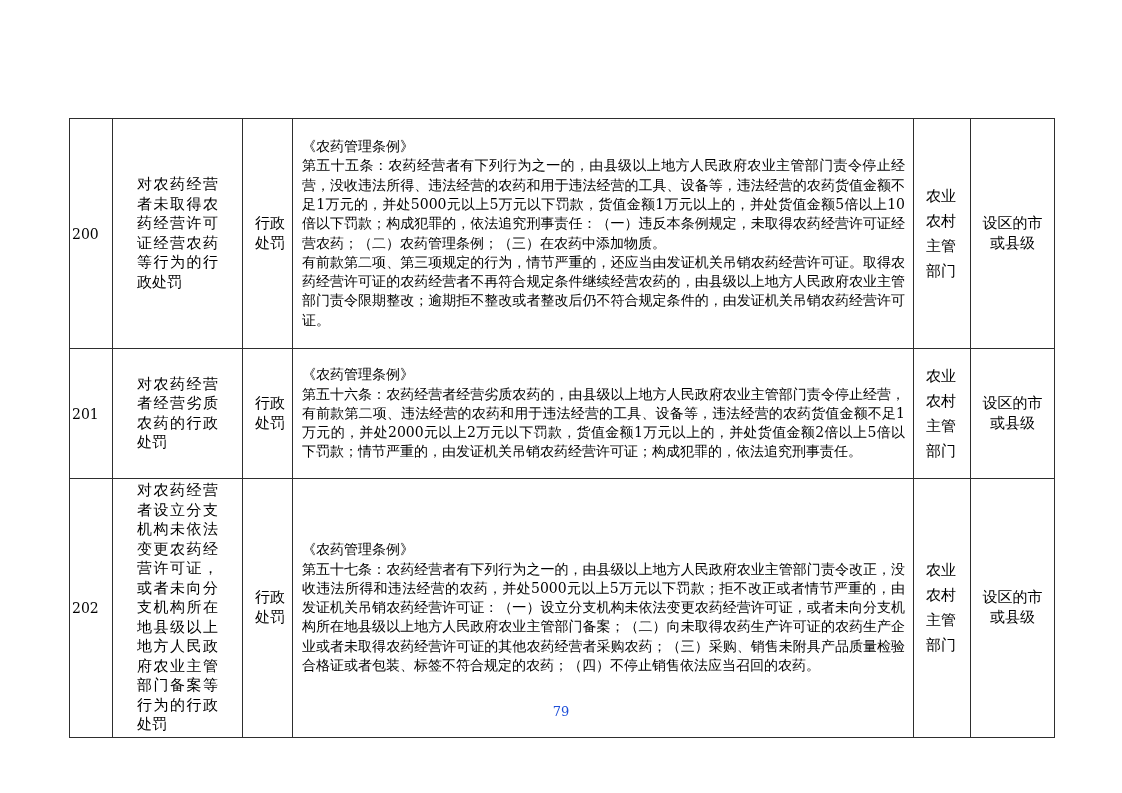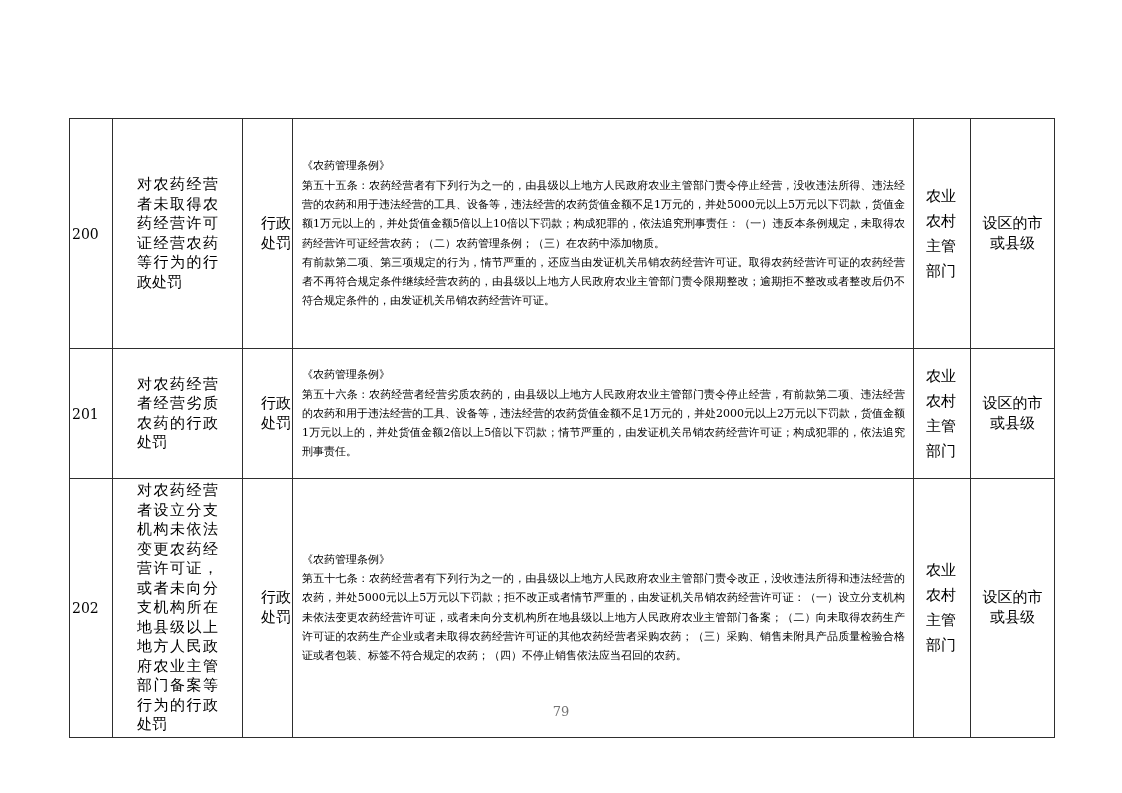--- a/index.html
+++ b/index.html
@@ -35,29 +35,29 @@
     font-size: 14px;
     padding: 17px 2px;
   }
   td.c-item {
     font-size: 15px;
     line-height: 19.5px;
     padding: 2px 24px;
     text-align: justify;
     text-justify: inter-ideograph;
   }
-  td.c-type { padding: 18px; }
+  td.c-type { padding: 12px; }
   td.c-type .type-inner {
     width: 32px;
     margin: 0 auto;
     font-size: 15px;
     line-height: 19.5px;
   }
   td.c-basis {
-    font-size: 11px;
+    font-size: 14px;
     line-height: 19.3px;
     padding: 3px 8px 3px 9px;
   }
   td.c-basis p {
     text-align: justify;
     text-justify: inter-ideograph;
   }
   td.c-dept { padding: 2px; }
   td.c-dept .dept-inner {
     width: 32px;
@@ -73,21 +73,21 @@
     font-size: 15px;
     line-height: 19.5px;
   }
   .page-number {
     position: absolute;
     top: 704px;
     left: 0;
     width: 100%;
     text-align: center;
     font-size: 13px;
-    color: #737373;
+    color: #1d4ed8;
   }
 </style>
 </head>
 <body>
 
 <div class="page">
 
   <table class="penalty-table">
     <colgroup>
       <col style="width:43px">

